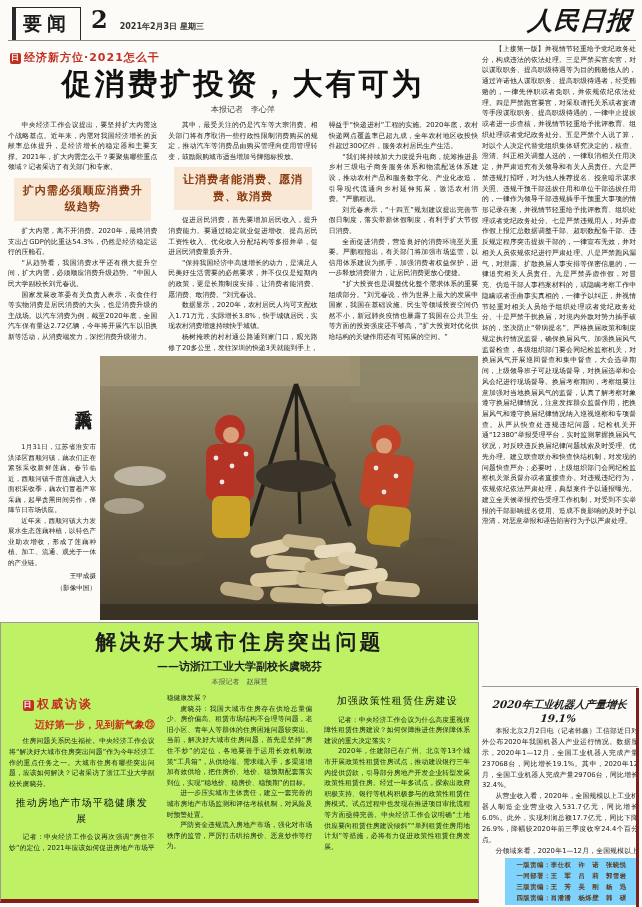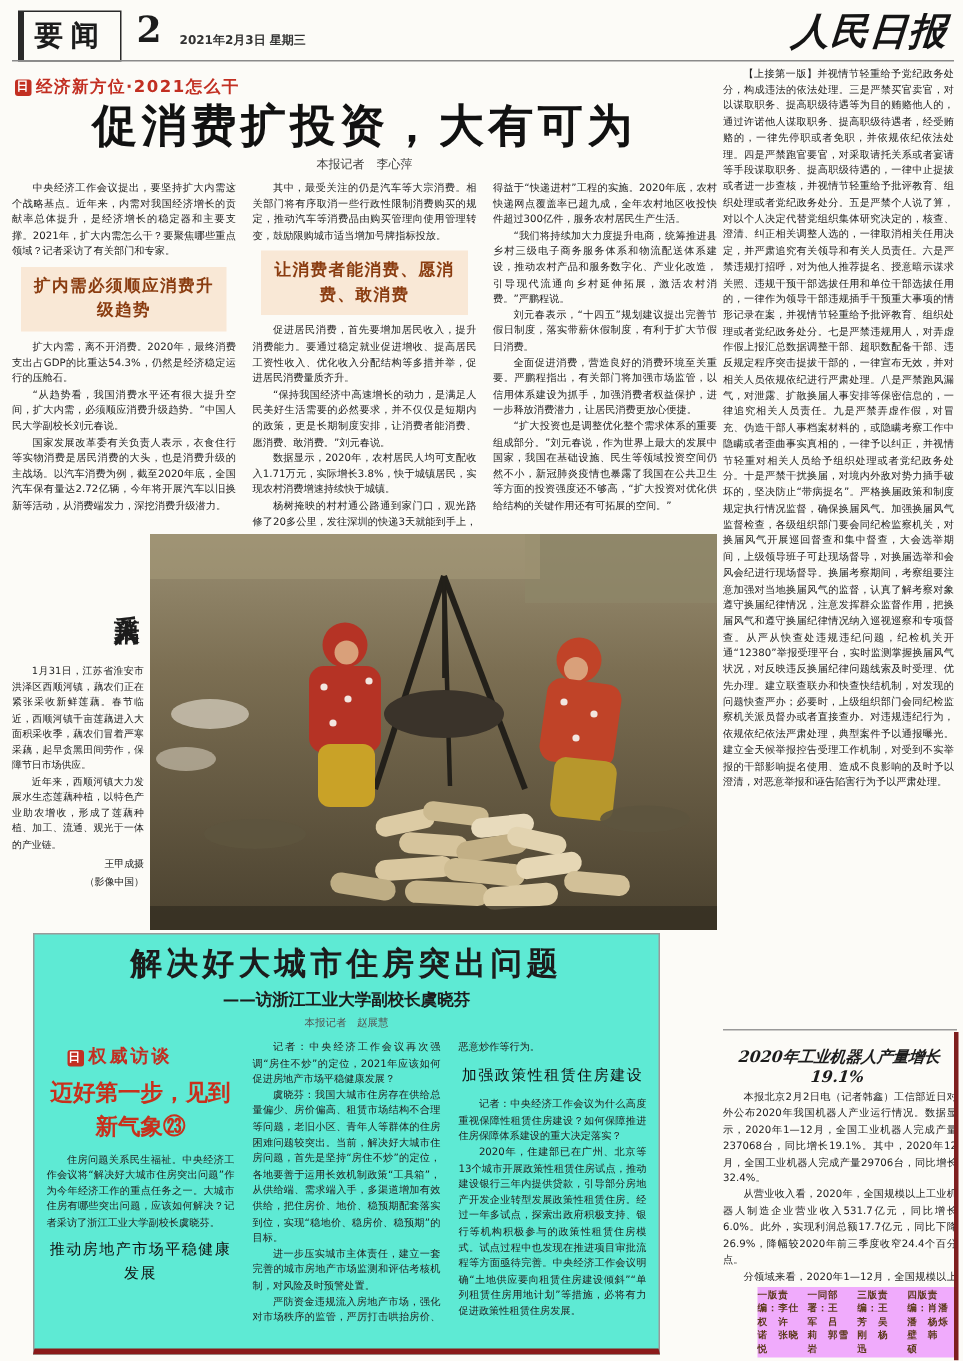--- a/index.html
+++ b/index.html
@@ -34,41 +34,41 @@
   .jump-col p{margin:0;text-indent:2em;}
   
   .photo{left:100px;top:356px;width:378px;height:264px;overflow:hidden;}
   .caption-block{left:8px;top:360px;width:88px;height:258px;overflow:hidden;}
   .caption-title{width:100%;text-align:center;font-size:17px;font-weight:bold;letter-spacing:2px;
                  font-family:"DejaVu Serif",serif;writing-mode:vertical-rl;height:66px;margin:6px auto 10px auto;}
   .caption-text{font-size:6.6px;line-height:1.6;text-align:justify;color:#222;}
   .caption-text p{margin:0;text-indent:2em;}
   .caption-credit{font-size:6.6px;text-align:right;margin-top:3px;color:#222;}
   
-  .interview-box{left:22px;top:622px;width:418px;height:281px;border:1px solid #9a9a9a;
-                 border-bottom:4px solid #8b1a1a;box-sizing:border-box;background:#5eead4;}
+  .interview-box{left:0;top:622px;width:479px;height:281px;border:1px solid #9a9a9a;
+                 border-bottom:4px solid #8b1a1a;box-sizing:border-box;background:#bef264;}
   .iv-headline{width:100%;text-align:center;font-size:21px;font-weight:bold;letter-spacing:3px;
                margin-top:5px;font-family:"DejaVu Serif",serif;}
   .iv-dek{width:100%;text-align:center;font-size:11px;font-weight:bold;margin-top:3px;}
   .iv-byline{width:100%;text-align:center;font-size:7px;color:#555;margin-top:3px;}
   .flow2{margin:6px 8px 0 8px;height:196px;column-count:3;column-gap:12px;font-size:6.8px;
          line-height:1.56;text-align:justify;overflow:hidden;color:#222;}
   .iv-label{font-size:12px;font-weight:bold;color:#c22f22;letter-spacing:2px;margin:2px 0 3px 14px;text-indent:0;}
-  .iv-series{font-size:15px;font-weight:bold;color:#c9301c;text-align:center;margin-bottom:4px;}
+  .iv-series{font-size:10px;font-weight:bold;color:#c9301c;text-align:right;margin-bottom:4px;}
   .iv-section{font-size:10px;font-weight:normal;text-align:center;margin:6px 2px;letter-spacing:1px;
               break-inside:avoid;color:#111;}
   
   .robot-rule{left:482px;top:686px;width:156px;border-top:1px solid #999;}
   .robot-headline{left:480px;top:698px;width:158px;text-align:center;font-size:10.5px;font-weight:bold;
                   font-style:italic;letter-spacing:0px;transform:skewX(-6deg);font-family:"DejaVu Serif",serif;}
   .smallcol{left:482px;top:726px;width:156px;height:128px;font-size:6.8px;line-height:1.6;
             text-align:justify;overflow:hidden;color:#222;}
   
-  .footer-box{left:505px;top:858px;width:133px;height:47px;background:#f0abfc;
-              display:flex;flex-direction:row;justify-content:center;align-items:center;}
+  .footer-box{left:505px;top:858px;width:133px;height:47px;background:#7dd3fc;
+              display:flex;flex-direction:column;justify-content:center;align-items:center;}
   .footer-box p{margin:1px 0;font-size:6.4px;color:#5d3a1d;font-weight:bold;letter-spacing:.5px;}
   .red-vbar{left:636px;top:688px;width:3px;height:219px;background:#7e1f1f;}
 </style>
 </head>
 <body>
 
 <div class="abs yaowen-wrap">
   <div class="yaowen-box">要闻</div>
   <div class="page-num">2</div>
   <div class="hdr-date">2021年2月3日  星期三</div>

